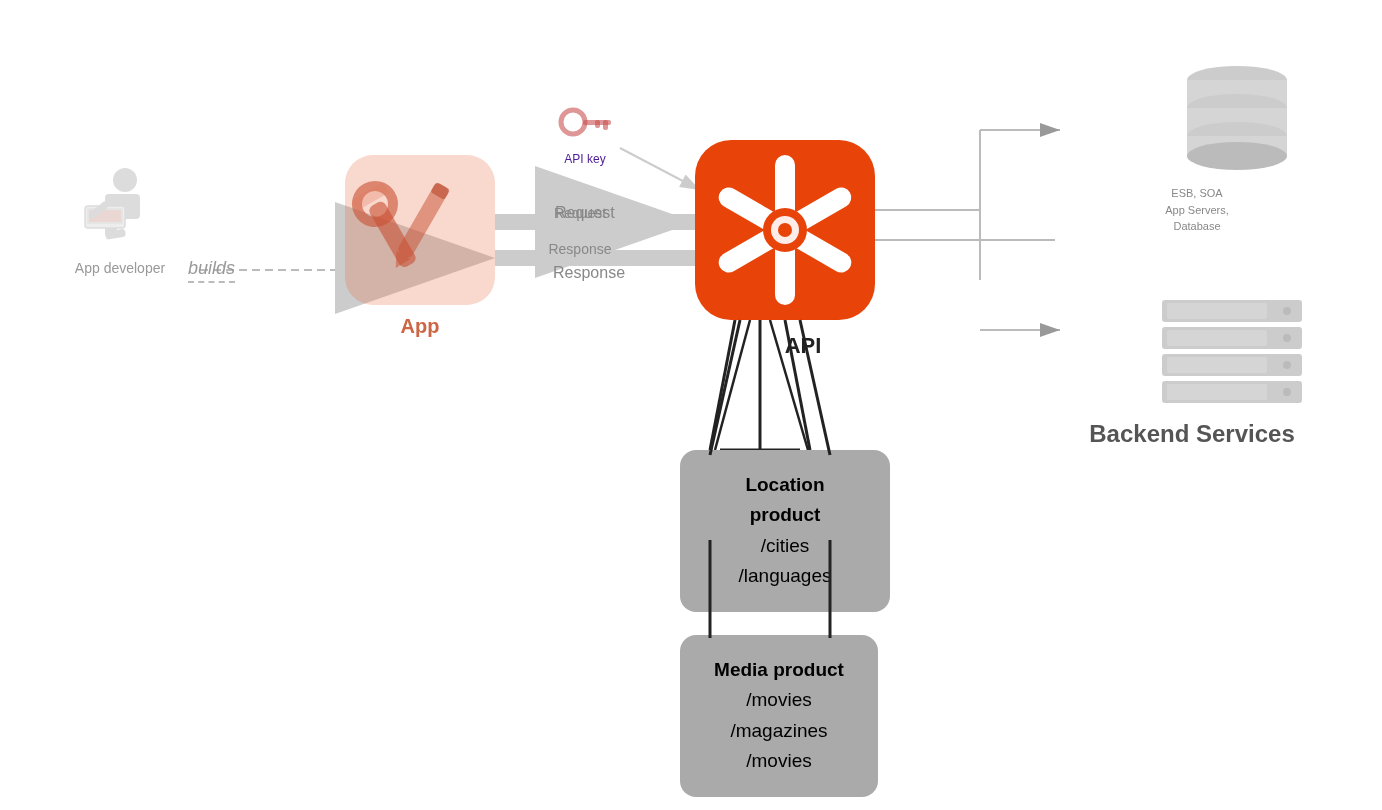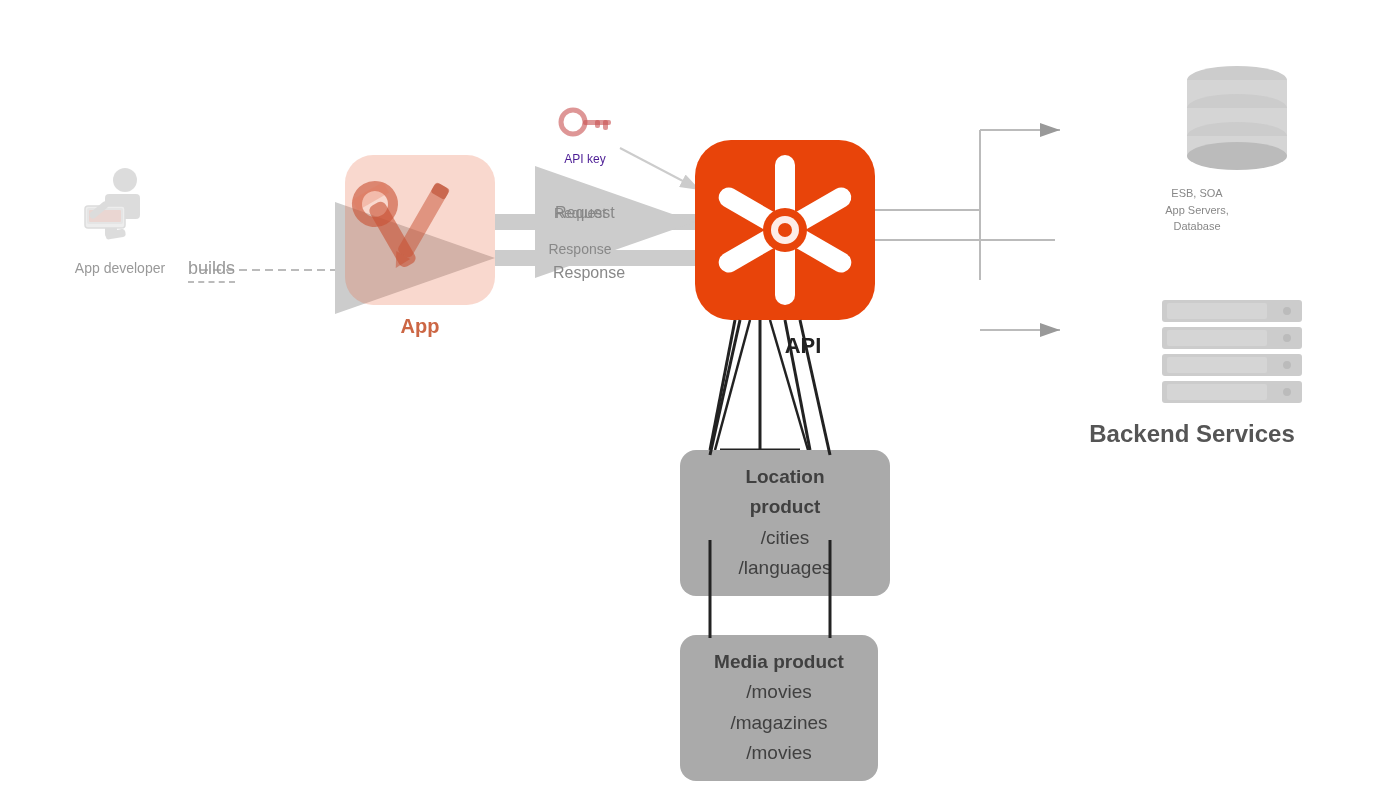--- a/index.html
+++ b/index.html
@@ -40,20 +40,21 @@
       margin-top: 10px;
     }
 
     
     .builds-label {
       position: absolute;
       left: 188px;
       top: 258px;
       color: #999;
       font-size: 18px;
+      font-style: italic;
       border-bottom: 2px dashed #bbb;
       padding-bottom: 2px;
     }
 
     
     .app-box {
       position: absolute;
       left: 345px;
       top: 155px;
       width: 150px;
@@ -116,23 +117,23 @@
       font-weight: 900;
       text-align: center;
       width: 260px;
     }
 
     
     .product-box {
       position: absolute;
       background: #aaa;
       border-radius: 16px;
-      padding: 12px 30px;
-      text-align: center;
-      color: #404040;
+      padding: 20px 30px;
+      text-align: center;
+      color: #000000;
       font-size: 19px;
       line-height: 1.6;
     }
     .product-box-1 {
       left: 680px;
       top: 450px;
       width: 210px;
     }
     .product-box-2 {
       left: 680px;

